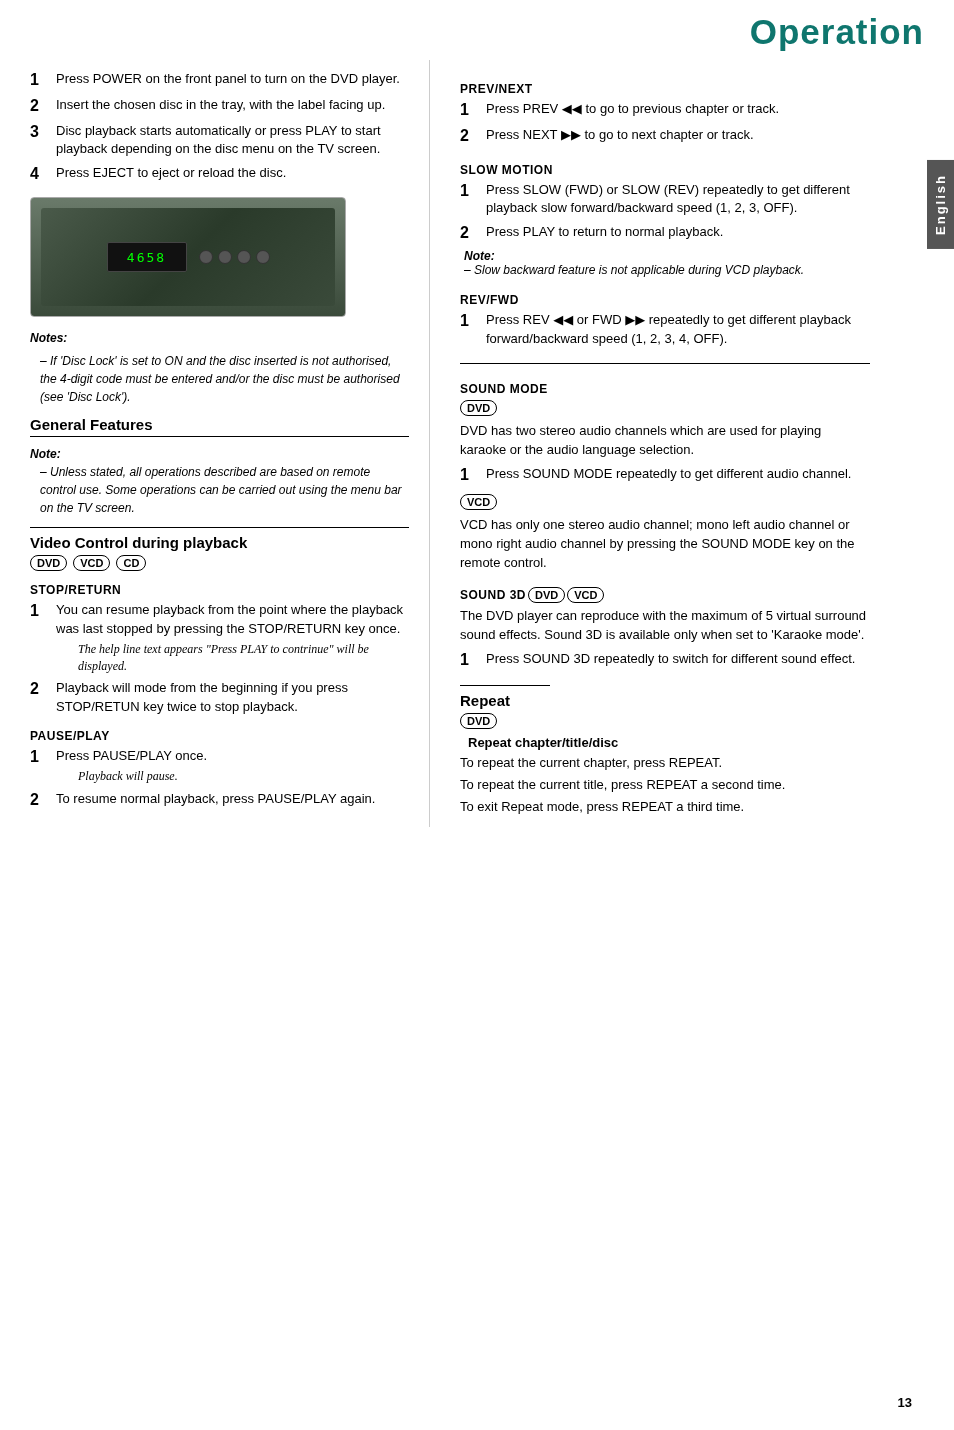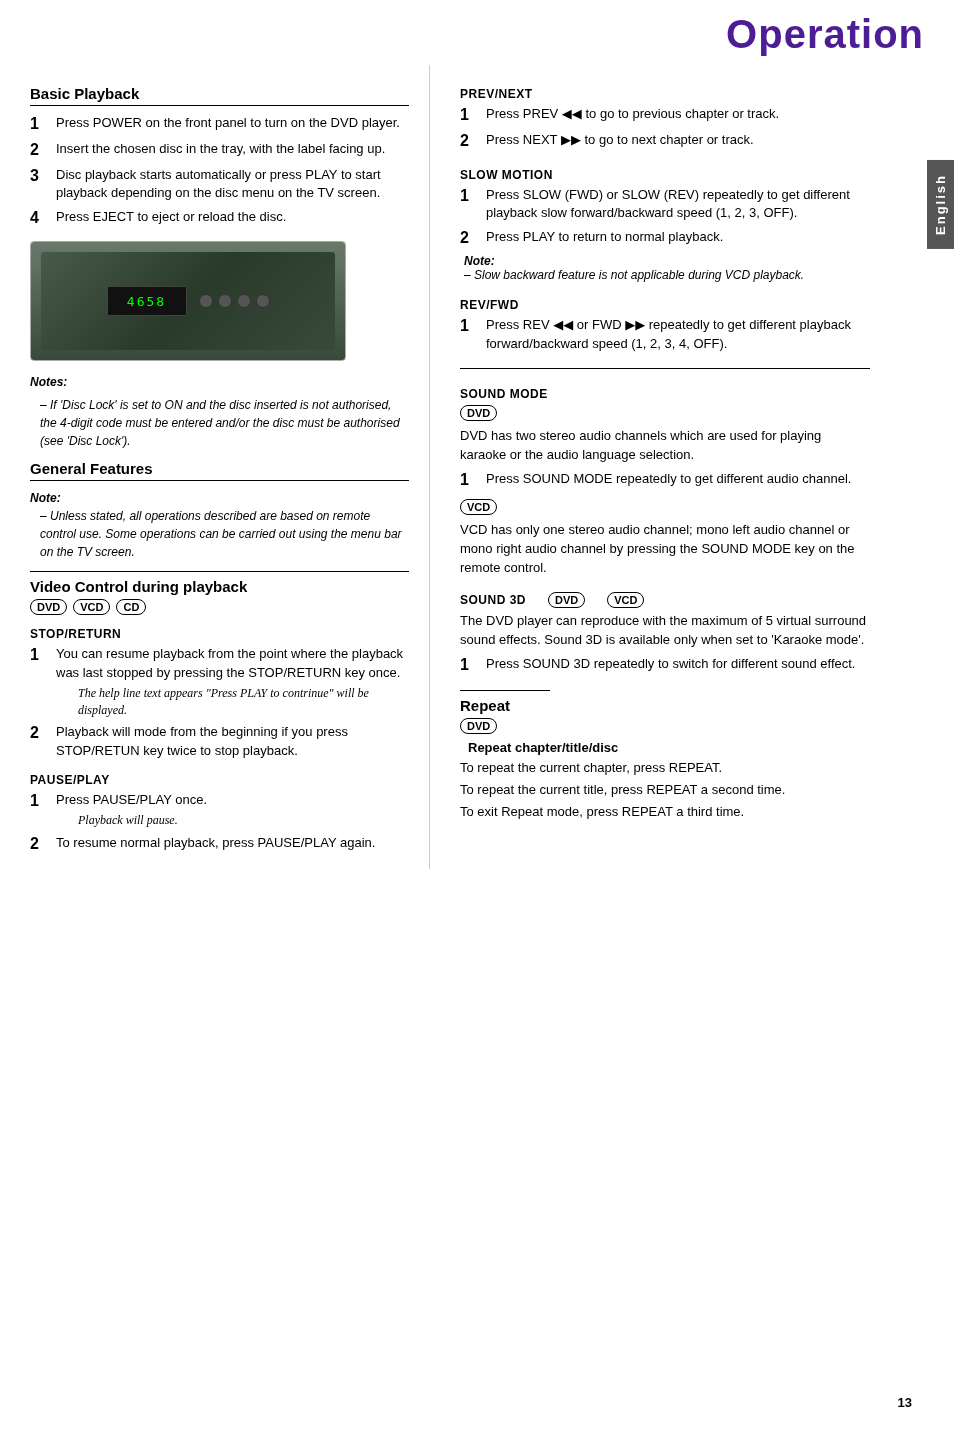--- a/index.html
+++ b/index.html
@@ -15,23 +15,23 @@
     }
 
     
     .header {
       background: #fff;
       text-align: right;
       padding: 12px 30px 8px 0;
       border-bottom: none;
     }
     .header h1 {
-      font-size: 40px;
-      font-weight: bold;
-      color: #4c1d95;
+      font-size: 35px;
+      font-weight: bold;
+      color: #0f766e;
       letter-spacing: 1px;
     }
 
     
     .side-tab {
       position: absolute;
       right: 0;
       top: 160px;
       background: #555;
       color: #fff;
@@ -225,21 +225,20 @@
 </div>
 
 <div class="side-tab">
   <span>English</span>
 </div>
 
 <div class="main-content">
 
   <div class="left-col">
 
-    <div class="section-title">Basic Playback</div>
 
     <div class="numbered-item">
       <span class="num">1</span>
       <span class="item-text">Press POWER on the front panel to turn on the DVD player.</span>
     </div>
     <div class="numbered-item">
       <span class="num">2</span>
       <span class="item-text">Insert the chosen disc in the tray, with the label facing up.</span>
     </div>
     <div class="numbered-item">
@@ -357,21 +356,21 @@
         <span class="item-text">Press SOUND MODE repeatedly to get different audio channel.</span>
       </div>
 
       <div class="badge-row" style="margin-top:8px;">
         <span class="badge">VCD</span>
       </div>
       <div class="item-text">VCD has only one stereo audio channel; mono left audio channel or mono right audio channel by pressing the SOUND MODE key on the remote control.</div>
     </div>
 
     <div style="margin-top:14px;">
-      <div style="display:flex; align-items:center; gap:22px; margin-bottom:4px;">
+      <div style="display:flex; align-items:center; gap:2px; margin-bottom:4px;">
         <span class="subsection-title" style="margin-top:0; margin-bottom:0;">SOUND 3D</span>
         <span class="badge">DVD</span>
         <span class="badge">VCD</span>
       </div>
       <div class="item-text" style="margin-bottom:6px;">The DVD player can reproduce with the maximum of 5 virtual surround sound effects. Sound 3D is available only when set to 'Karaoke mode'.</div>
       <div class="numbered-item">
         <span class="num">1</span>
         <span class="item-text">Press SOUND 3D repeatedly to switch for different sound effect.</span>
       </div>
     </div>

